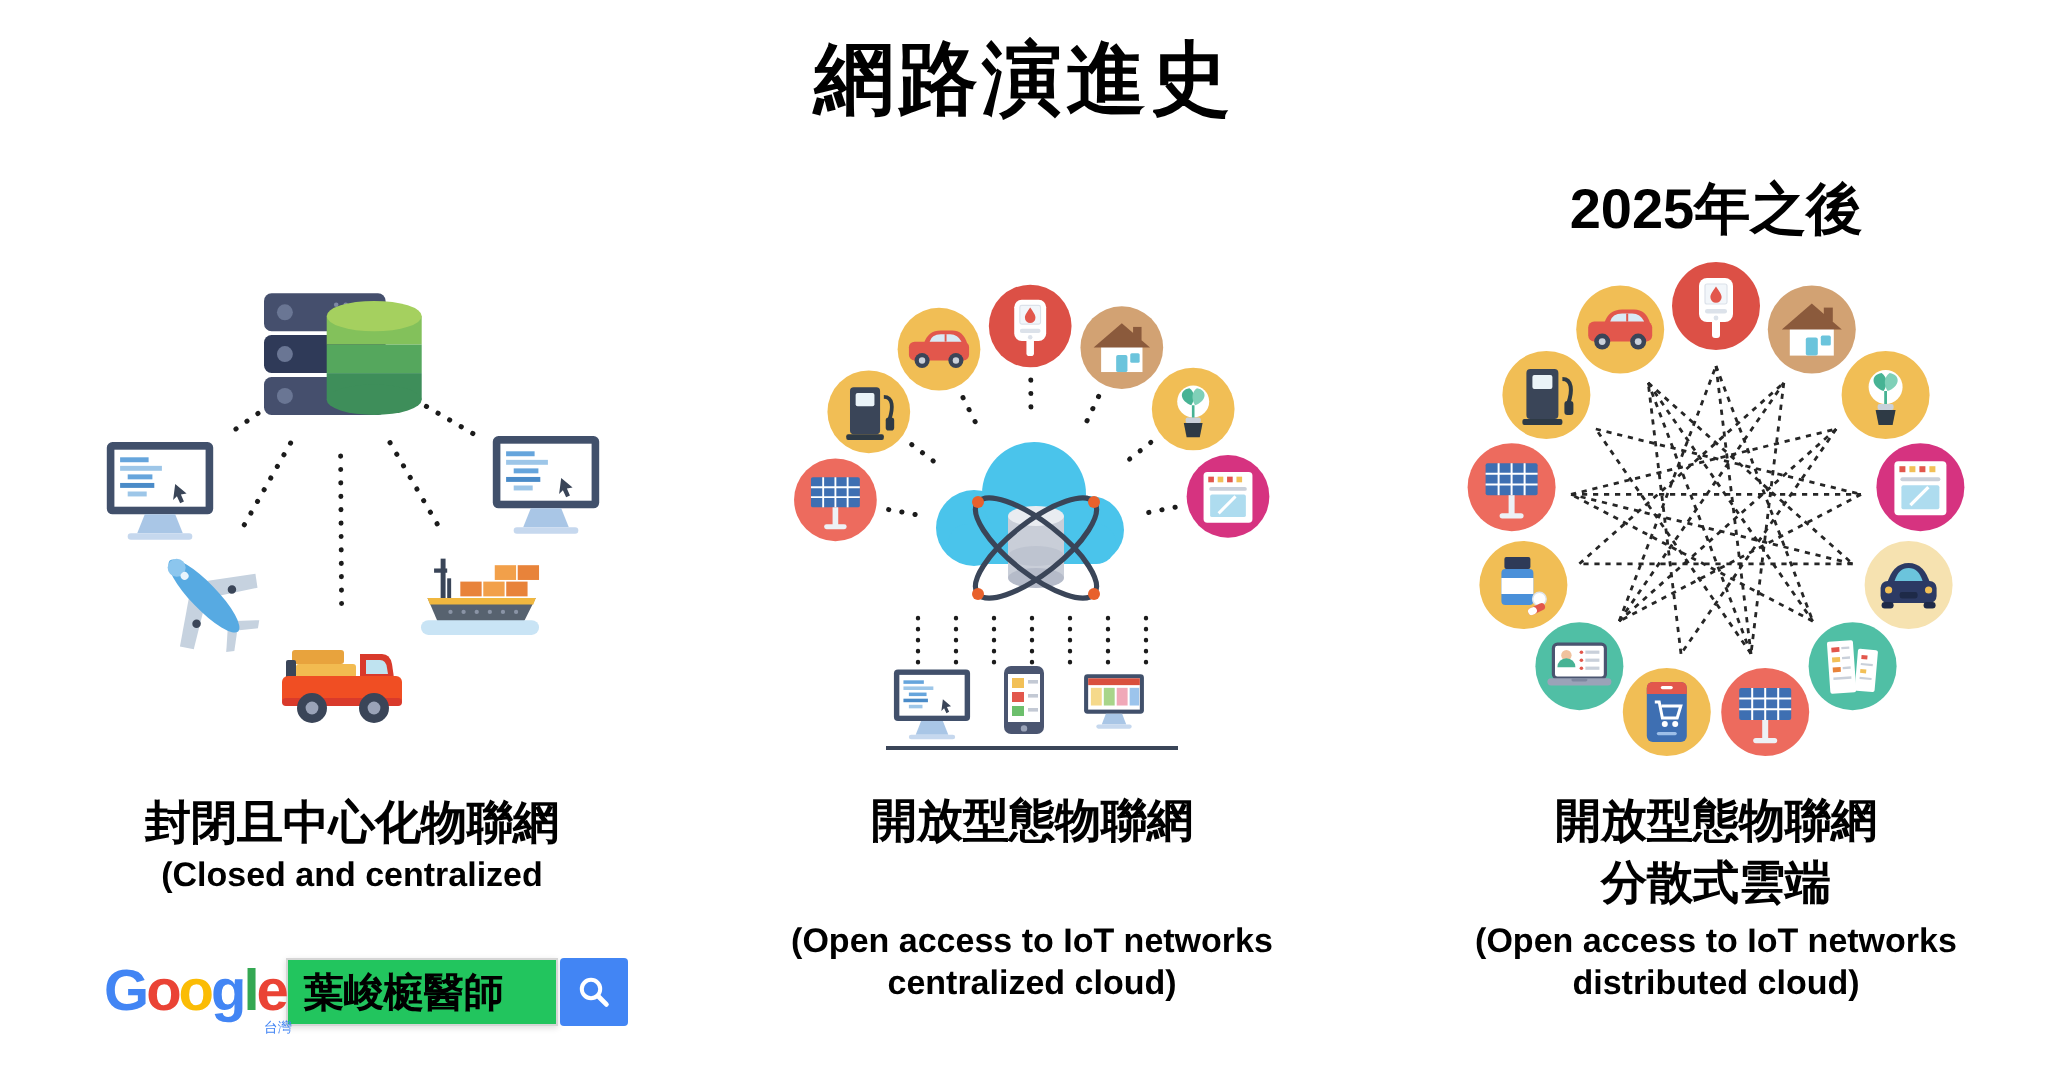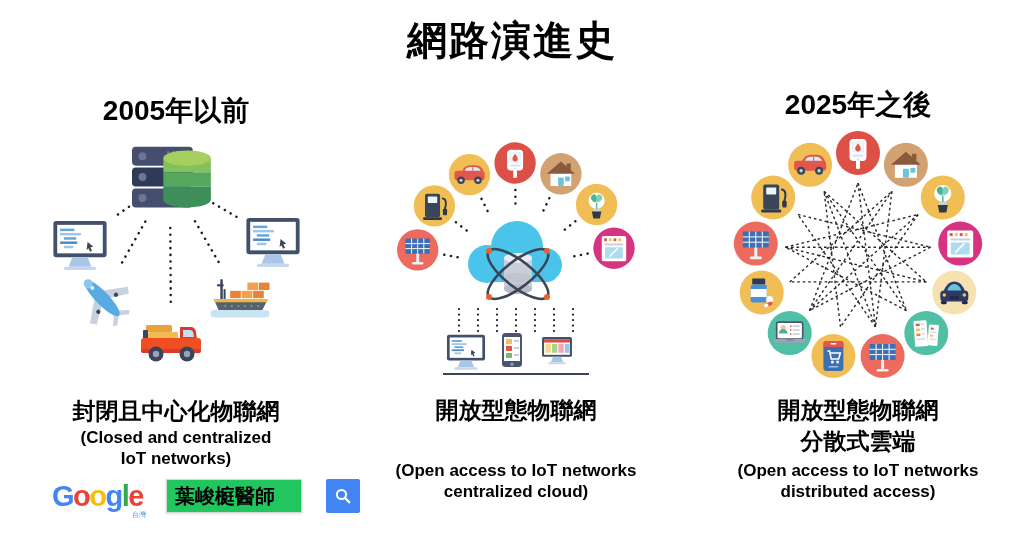--- a/index.html
+++ b/index.html
@@ -12,21 +12,21 @@
   #hdr-center{left:376px;top:94px;}
   #hdr-right{left:718px;top:86px;}
   .cap{position:absolute;width:300px;text-align:center;font-weight:bold;}
   .cap-zh{font-size:23px;}
   .cap-en{font-size:17px;}
   #diagram{position:absolute;left:0;top:0;}
   .dotline{stroke:#1b1b1b;stroke-width:2.5;stroke-linecap:round;stroke-dasharray:0.1 6.6;fill:none;}
   .dotline2{stroke:#1b1b1b;stroke-width:2.2;stroke-linecap:round;stroke-dasharray:0.1 5.4;fill:none;}
   .meshline{stroke:#262626;stroke-width:1.4;stroke-dasharray:2.6 2.9;fill:none;}
   .baseline{stroke:#3A4558;stroke-width:2;}
-  .google-bar{position:absolute;left:52px;top:479px;display:flex;align-items:center;gap:23px;}
+  .google-bar{position:absolute;left:52px;top:479px;display:flex;align-items:center;gap:0;}
   .google-logo{font-size:29px;font-weight:bold;letter-spacing:-1.5px;position:relative;line-height:1;}
   .google-sub{position:absolute;right:-3px;bottom:-7px;font-size:7px;font-weight:normal;
               color:#4285F4;letter-spacing:0;}
   .google-input{width:118px;height:32px;border:1px solid #d6d6d6;box-shadow:0 1px 3px rgba(0,0,0,.13);
                 display:flex;align-items:center;padding:0 8px;font-size:20px;font-weight:bold;
                 background:#22c55e;white-space:nowrap;}
   .google-btn{width:34px;height:34px;background:#4285F4;border-radius:2px;display:flex;
               align-items:center;justify-content:center;margin-left:1px;cursor:pointer;}
 </style>
 </head>
@@ -448,35 +448,33 @@
  <line x1="3.5" y1="-8" x2="3.5" y2="-4" stroke="#E2574C" stroke-width="1"></line>
  <circle cx="-9" cy="6" r="4" fill="#3A4558"></circle>
         <circle cx="-9" cy="6" r="1.7" fill="#C9D0DA"></circle>
  <circle cx="9" cy="6" r="4" fill="#3A4558"></circle>
         <circle cx="9" cy="6" r="1.7" fill="#C9D0DA"></circle>
       </g>
     </svg>
 
   <div class="title">網路演進史</div>
 
-  <div class="col-header" id="hdr-left">2005年以前</div>
   <div class="col-header" id="hdr-right">2025年之後</div>
 
   <div class="cap cap-zh" style="left:26px;top:396px;">封閉且中心化物聯網</div>
   <div class="cap cap-en" style="left:26px;top:428px;">(Closed and centralized</div>
-  <div class="cap cap-en" style="left:26px;top:449px;">IoT networks)</div>
 
   <div class="cap cap-zh" style="left:366px;top:395px;">開放型態物聯網</div>
   <div class="cap cap-en" style="left:366px;top:461px;">(Open access to IoT networks</div>
   <div class="cap cap-en" style="left:366px;top:482px;">centralized cloud)</div>
 
   <div class="cap cap-zh" style="left:708px;top:395px;">開放型態物聯網</div>
   <div class="cap cap-zh" style="left:708px;top:426px;">分散式雲端</div>
   <div class="cap cap-en" style="left:708px;top:461px;">(Open access to IoT networks</div>
-  <div class="cap cap-en" style="left:708px;top:482px;">distributed access)</div>
+  <div class="cap cap-en" style="left:708px;top:482px;">distributed cloud)</div>
 
   <div class="google-bar">
     <div class="google-logo">
       <span id="google-logo-letters"><span style="color: rgb(66, 133, 244);">G</span><span style="color: rgb(234, 67, 53);">o</span><span style="color: rgb(251, 188, 5);">o</span><span style="color: rgb(66, 133, 244);">g</span><span style="color: rgb(52, 168, 83);">l</span><span style="color: rgb(234, 67, 53);">e</span></span><span class="google-sub">台灣</span>
     </div>
     <div class="google-input">葉峻榳醫師</div>
     <div class="google-btn">
       <svg width="18" height="18" viewBox="0 0 18 18">
         <circle cx="7.5" cy="7.5" r="4.6" fill="none" stroke="#ffffff" stroke-width="2"></circle>
         <line x1="11" y1="11" x2="15.2" y2="15.2" stroke="#ffffff" stroke-width="2.4" stroke-linecap="round"></line>

